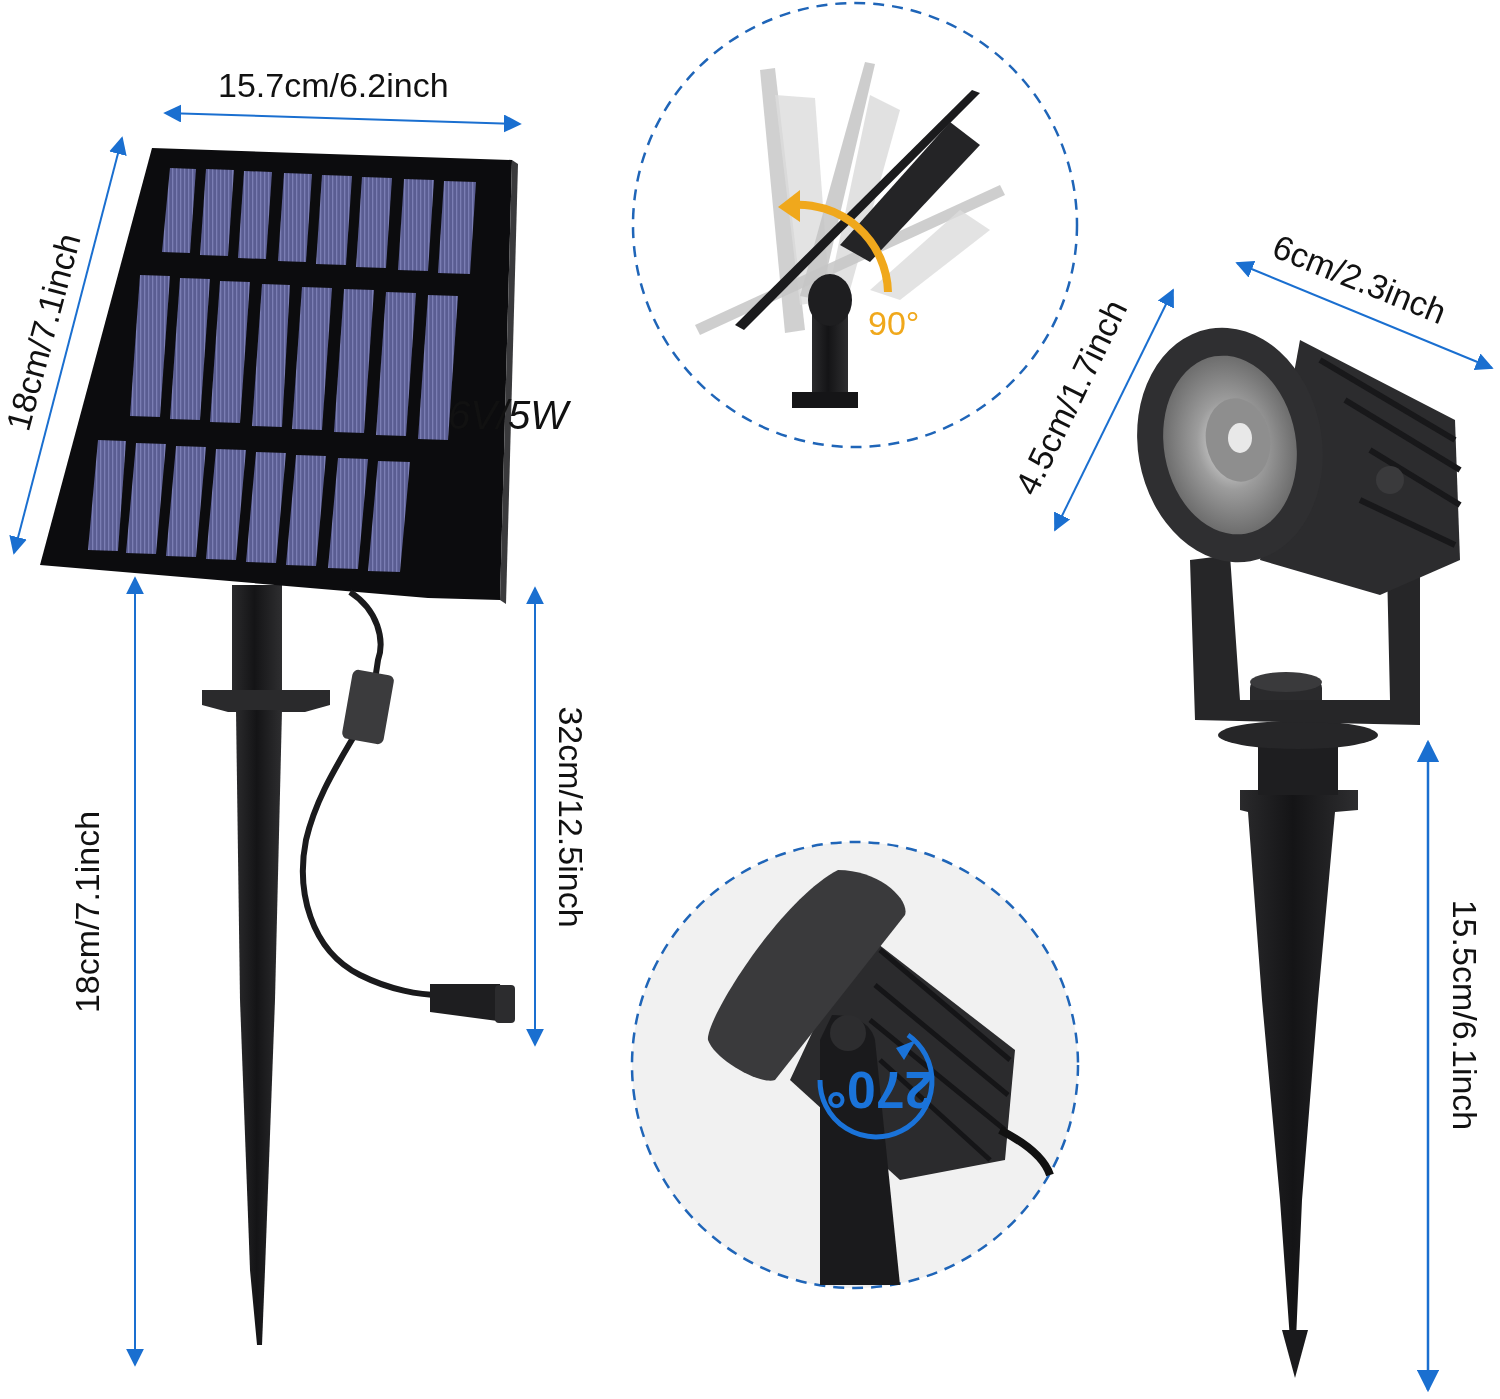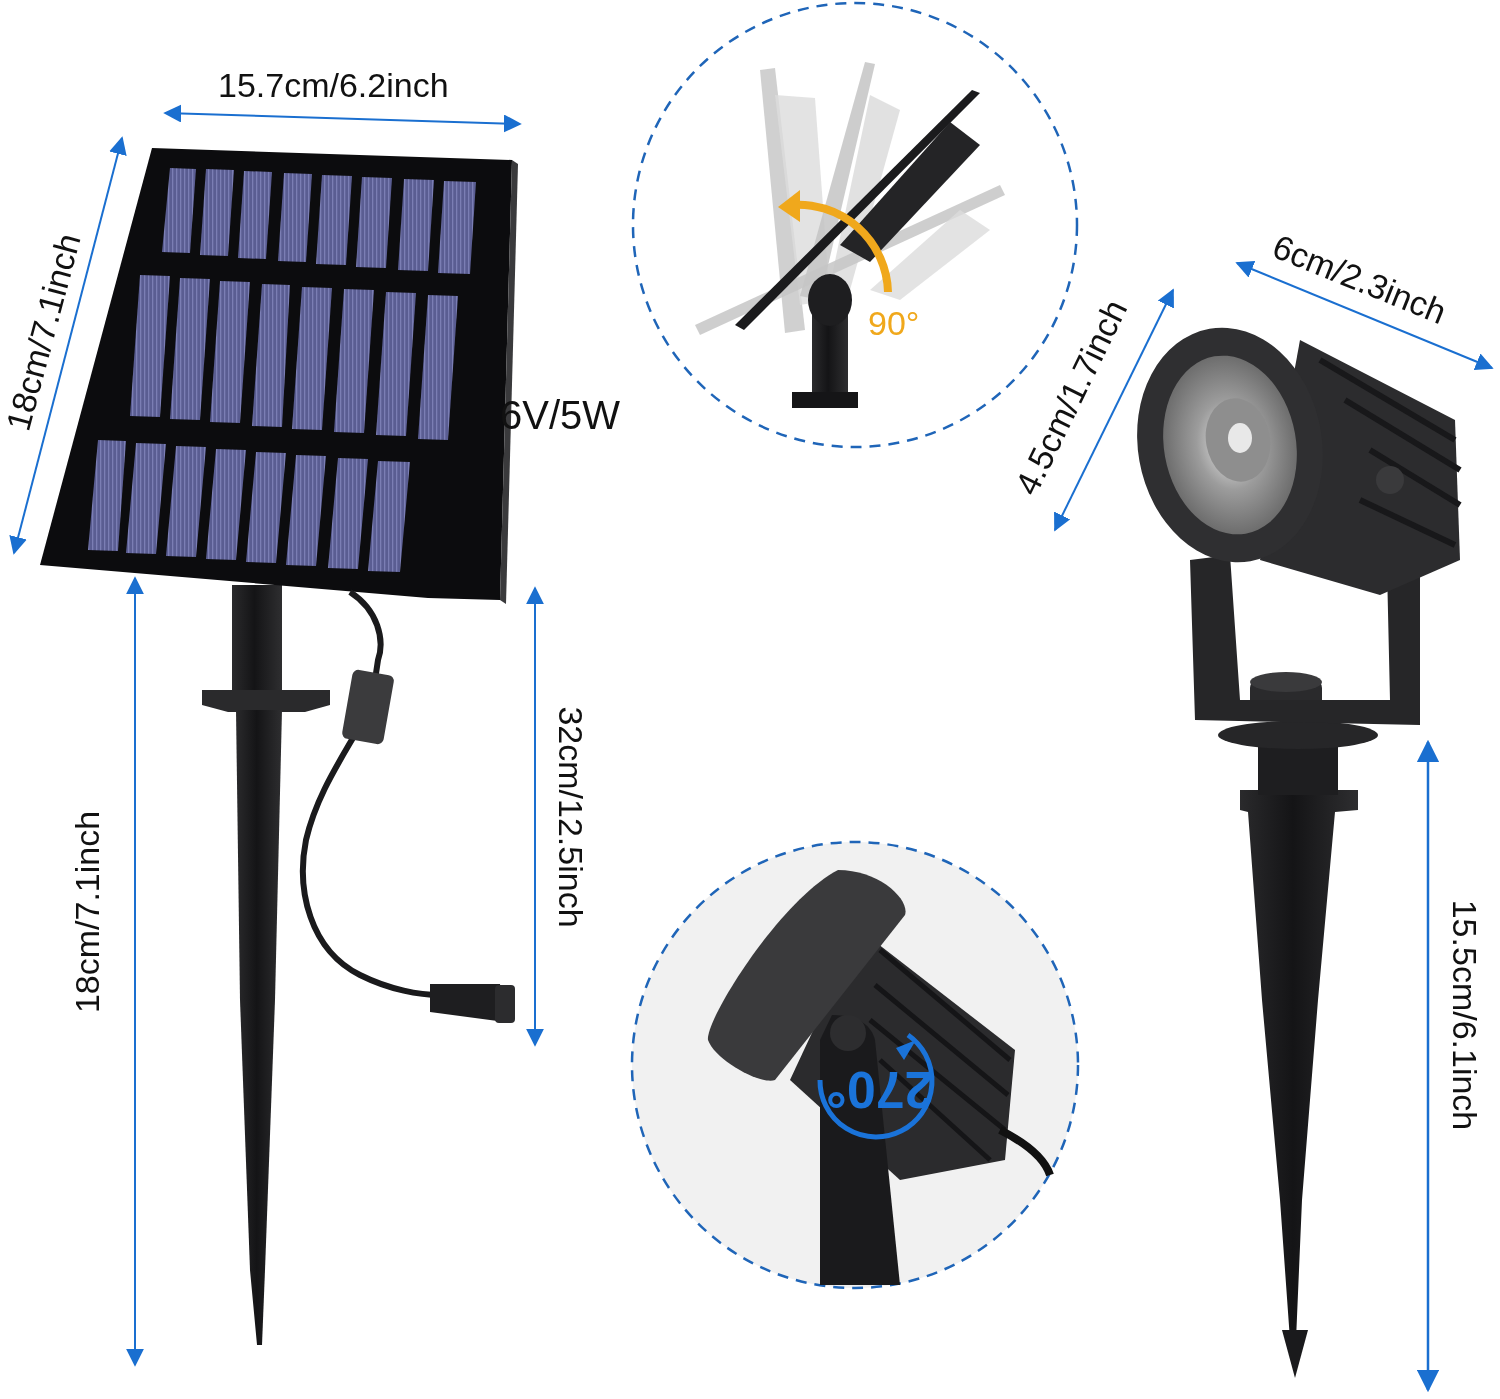--- a/index.html
+++ b/index.html
@@ -160,21 +160,21 @@
       <circle cx="1390" cy="480" r="14" fill="#3a3a3c"></circle>
     </g>
 
     <line x1="1237" y1="263" x2="1492" y2="368" stroke="#1a6fd0" stroke-width="2" marker-start="url(#ah)" marker-end="url(#ah)"></line>
     <line x1="1173" y1="290" x2="1055" y2="530" stroke="#1a6fd0" stroke-width="2" marker-start="url(#ah)" marker-end="url(#ah)"></line>
     <line x1="1428" y1="742" x2="1428" y2="1390" stroke="#1a6fd0" stroke-width="2.5" marker-start="url(#ah)" marker-end="url(#ah)"></line>
   </svg>
 
   <div class="label dim" style="left:218px; top:68px;">15.7cm/6.2inch</div>
   <div class="label dim" style="left:-58px; top:315px; transform:rotate(-75deg);">18cm/7.1inch</div>
-  <div class="label spec" style="left:500px; top:395px;">6V/5W</div>
+  <div class="label spec" style="left:448px; top:395px;font-style:italic;">6V/5W</div>
   <div class="label dim" style="left:-14px; top:895px; transform:rotate(-90deg);">18cm/7.1inch</div>
   <div class="label dim" style="left:460px; top:800px; transform:rotate(90deg);">32cm/12.5inch</div>
 
   <div class="label angle-orange" style="left:868px; top:306px;">90°</div>
   <div class="label angle-blue" style="left:826px; top:1064px; transform:rotate(180deg);">270°</div>
 
   <div class="label dim" style="left:1268px; top:262px; transform:rotate(22deg);">6cm/2.3inch</div>
   <div class="label dim" style="left:965px; top:380px; transform:rotate(-64deg);">4.5cm/1.7inch</div>
   <div class="label dim" style="left:1350px; top:998px; transform:rotate(90deg);">15.5cm/6.1inch</div>
 </div>

